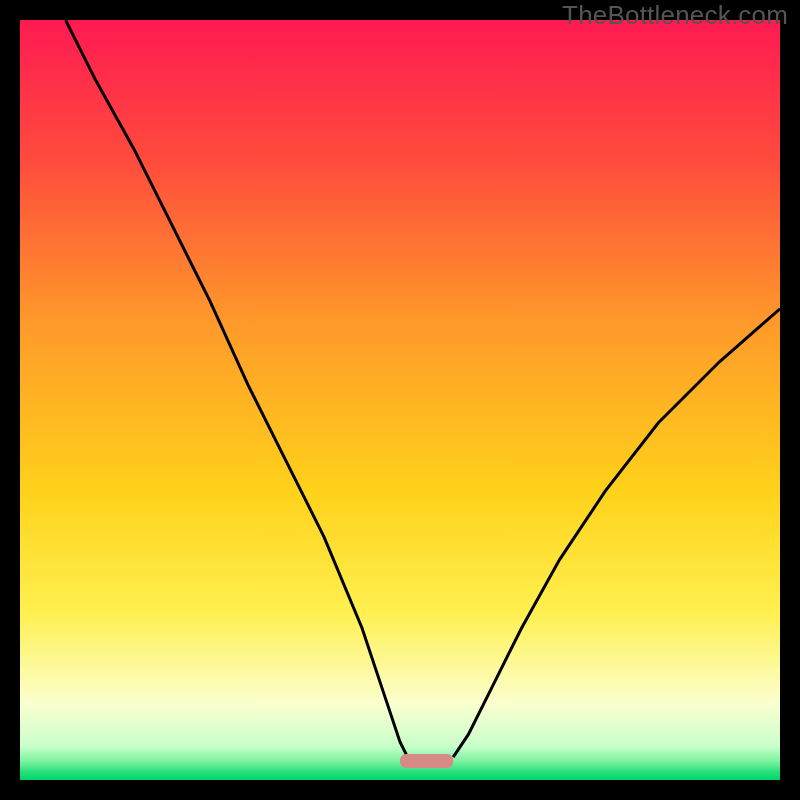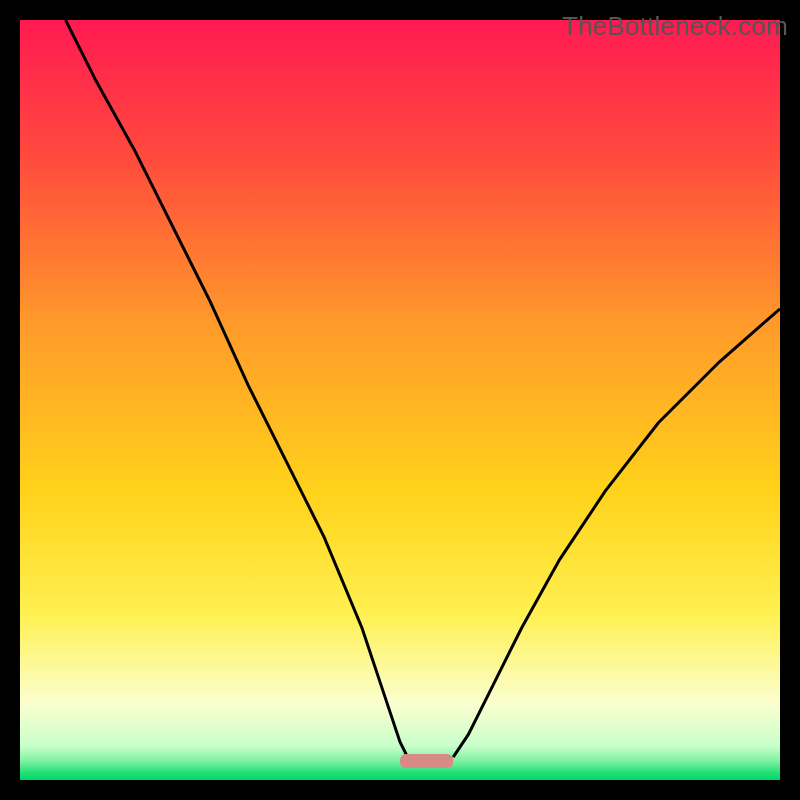--- a/index.html
+++ b/index.html
@@ -6,21 +6,21 @@
     margin: 0;
     padding: 0;
     width: 800px;
     height: 800px;
     background: #000;
     position: relative;
     font-family: Arial, Helvetica, sans-serif;
   }
   .watermark {
     position: absolute;
-    top: 11px;
+    top: 0;
     right: 12px;
     color: #555;
     font-size: 26px;
     letter-spacing: 0.2px;
     z-index: 10;
   }
   .plot {
     position: absolute;
     left: 20px;
     top: 20px;

